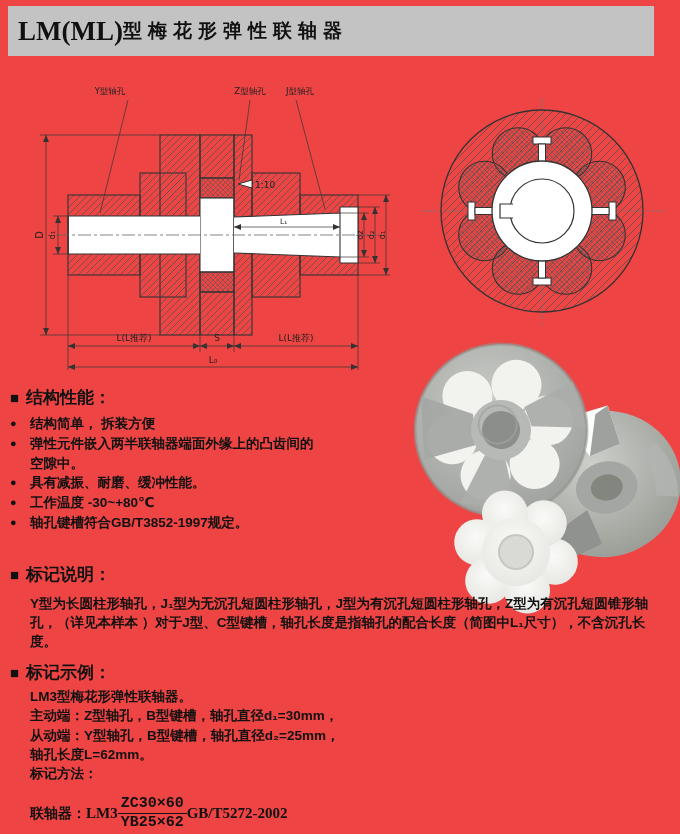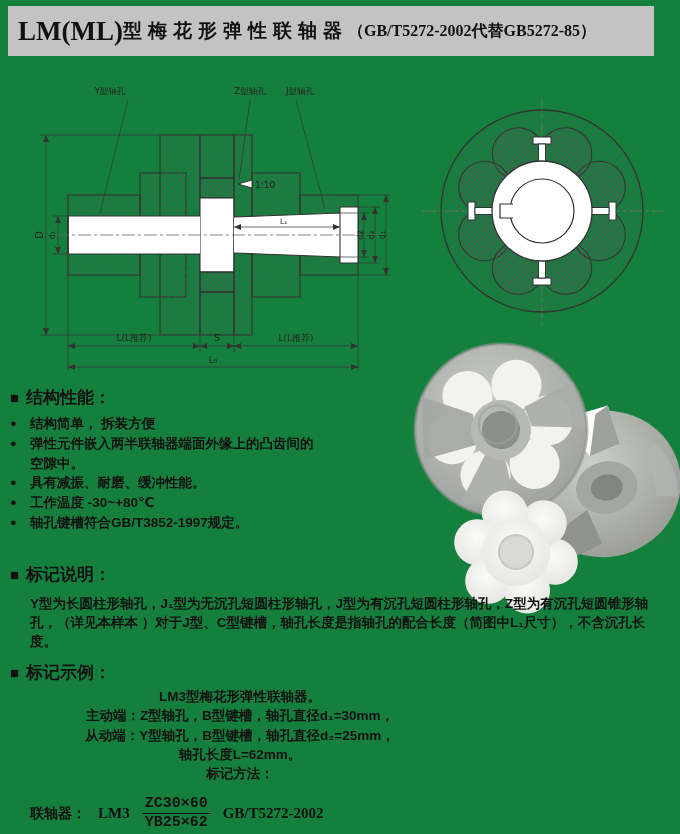--- a/index.html
+++ b/index.html
@@ -1,57 +1,56 @@
 <!DOCTYPE html>
 <html><head>
 <meta charset="utf-8">
 <style>
   html,body{margin:0;padding:0;}
   body{width:680px;height:834px;background:#fff;color:#111;
        font-family:"Liberation Sans","DejaVu Sans",sans-serif;}
-  .page{position:relative;width:680px;height:834px;overflow:hidden;background:#15803d;}
+  .page{position:relative;width:680px;height:834px;overflow:hidden;background:#ef4444;}
 
   
   .title-bar{position:absolute;left:8px;top:6px;width:646px;height:50px;background:#c3c3c3;
              display:flex;align-items:center;padding-left:10px;box-sizing:border-box;}
   .t-main{font-family:"Liberation Serif","DejaVu Serif",serif;font-weight:bold;font-size:27px;white-space:nowrap;}
   .t-cjk{letter-spacing:6px;font-family:Liberation Sans, sans-serif;font-weight:bold;font-size:19px;white-space:nowrap;}
   .t-std{font-family:"Liberation Serif","DejaVu Serif",serif;font-weight:bold;font-size:16px;white-space:nowrap;}
 
   
   .svg-abs{position:absolute;}
   svg text{font-family:"DejaVu Sans","Liberation Sans",sans-serif;fill:#222;}
 
   
   .sec-head{position:absolute;display:flex;align-items:center;gap:7px;font-weight:bold;font-size:17px;color:#111;}
   .sq{font-size:15px;line-height:1;}
   .s-lines{position:absolute;left:10px;top:414px;width:410px;}
   .s-line{display:flex;font-weight:bold;font-size:13.5px;line-height:19.8px;white-space:nowrap;}
   .blt{width:20px;font-size:11px;flex:0 0 20px;}
   .note-text{position:absolute;left:30px;top:594px;width:630px;font-weight:bold;
              font-size:13.5px;line-height:19px;}
-  .e-lines{position:absolute;left:30px;top:687px;width:420px;text-align:center;}
+  .e-lines{position:absolute;left:30px;top:687px;width:420px;}
   .e-line{font-weight:bold;font-size:13.5px;line-height:19.3px;white-space:nowrap;}
-  .marking{position:absolute;left:30px;top:795px;display:flex;align-items:center;gap:12px;
+  .marking{position:absolute;left:30px;top:795px;display:flex;align-items:center;gap:0;
            font-weight:bold;font-size:14px;}
   .m-serif{font-family:"Liberation Serif","DejaVu Serif",serif;font-size:15px;font-weight:bold;}
   .frac{display:inline-flex;flex-direction:column;align-items:flex-end;line-height:1.2;
         font-family:Liberation Mono, monospace;font-size:15px;font-weight:bold;}
   .frac .num{border-bottom:1.5px solid #111;padding:0 3px;}
   .frac .den{padding:0 3px;}
 </style>
 </head>
 <body>
 
 <div class="page">
 
   <div class="title-bar">
     <span class="t-main">LM(ML)</span>
       <span class="t-cjk">型梅花形弹性联轴器</span>
-      <span class="t-std">（GB/T5272-2002代替GB5272-85）</span>
   </div>
 
   <svg class="svg-abs" style="left:28px;top:80px;" width="362" height="294" viewBox="0 0 362 294">
     <defs>
       <pattern id="hx1" width="7" height="7" patternUnits="userSpaceOnUse">
         <path d="M-1,8 L8,-1" stroke="#555" stroke-width="0.8"></path>
       </pattern>
       <pattern id="hx2" width="5" height="5" patternUnits="userSpaceOnUse">
         <path d="M-1,6 L6,-1 M-1,-1 L6,6" stroke="#555" stroke-width="0.6"></path>
       </pattern>

